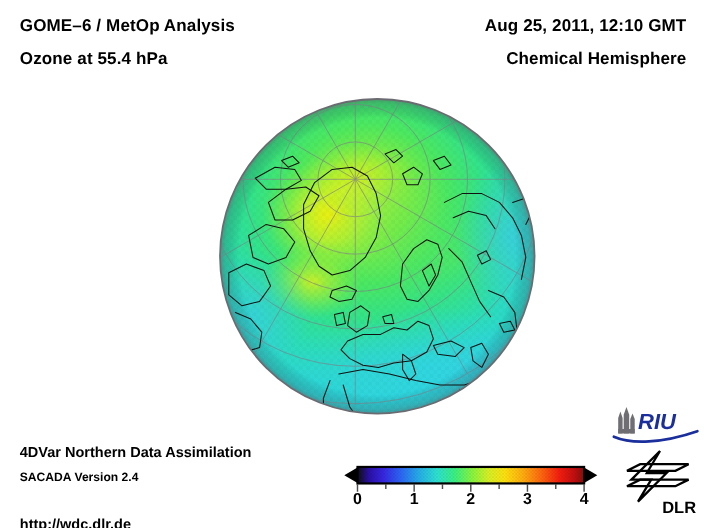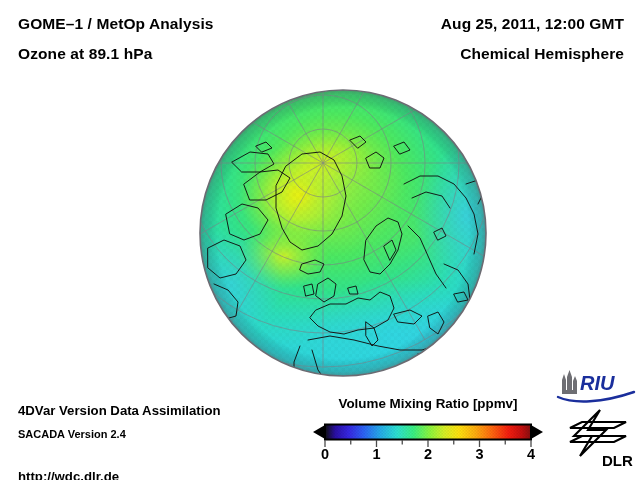--- a/index.html
+++ b/index.html
@@ -77,23 +77,23 @@
     font-weight: bold;
   }
 
   
   #riu-logo { position: absolute; left: 556px; top: 368px; width: 80px; height: 36px; }
   #dlr-logo { position: absolute; left: 566px; top: 408px; width: 72px; height: 62px; }
 </style>
 </head>
 <body>
 
-<div class="txt" id="title-line1">GOME–1 / MetOp Analysis</div>
-<div class="txt" id="title-line2">Ozone at 89.1 hPa</div>
-<div class="txt" id="date-line">Aug 25, 2011, 12:00 GMT</div>
+<div class="txt" id="title-line1">GOME–6 / MetOp Analysis</div>
+<div class="txt" id="title-line2">Ozone at 55.4 hPa</div>
+<div class="txt" id="date-line">Aug 25, 2011, 12:10 GMT</div>
 <div class="txt" id="region-line">Chemical Hemisphere</div>
 
 <div id="globe-wrap">
   <svg id="globe-svg" viewBox="0 0 290 290" xmlns="http://www.w3.org/2000/svg">
     <defs>
       <clipPath id="disc">
         <circle cx="145" cy="145" r="143"></circle>
       </clipPath>
 
       <radialGradient id="ozoneBase" cx="47%" cy="33%" r="78%">
@@ -246,21 +246,20 @@
       <path d="M236 144 L244 140 L248 148 L240 152 Z"></path>
       <path d="M256 206 L266 204 L270 212 L260 214 Z"></path>
       <path d="M150 200 L158 198 L160 206 L152 206 Z"></path>
     </g>
 
     <circle cx="145" cy="145" r="143" fill="none" stroke="#6b6b72" stroke-width="1.6"></circle>
   </svg>
 </div>
 
 <div id="cb-block">
-  <div id="cb-title">Volume Mixing Ratio [ppmv]</div>
 
   <svg id="cb-svg" viewBox="0 0 240 34" xmlns="http://www.w3.org/2000/svg">
     <defs>
       <linearGradient id="cbramp" x1="0" y1="0" x2="1" y2="0">
         <stop offset="0.000" stop-color="#000000"></stop>
         <stop offset="0.050" stop-color="#1d00a0"></stop>
         <stop offset="0.115" stop-color="#2a1ae0"></stop>
         <stop offset="0.190" stop-color="#1f5bf5"></stop>
         <stop offset="0.270" stop-color="#18a8e8"></stop>
         <stop offset="0.350" stop-color="#20e0cf"></stop>
@@ -304,21 +303,21 @@
 
   <div id="cb-ticklabels">
     <span style="left:17px">0</span>
     <span style="left:68.5px">1</span>
     <span style="left:120px">2</span>
     <span style="left:171.5px">3</span>
     <span style="left:223px">4</span>
   </div>
 </div>
 
-<div class="txt" id="foot1">4DVar Version Data Assimilation</div>
+<div class="txt" id="foot1">4DVar Northern Data Assimilation</div>
 <div class="txt" id="foot2">SACADA Version 2.4</div>
 <div class="txt" id="foot3">http://wdc.dlr.de</div>
 
 <svg id="riu-logo" viewBox="0 0 80 36" xmlns="http://www.w3.org/2000/svg">
 
   <g fill="#6e6e73">
     <path d="M6 26 L6 12 L8 6 L10 12 L10 26 Z"></path>
     <path d="M11 26 L11 9 L13.5 2 L16 9 L16 26 Z"></path>
     <path d="M17 26 L17 13 L19 8 L21 13 L21 26 Z"></path>
     <rect x="6" y="22" width="15" height="4"></rect>

